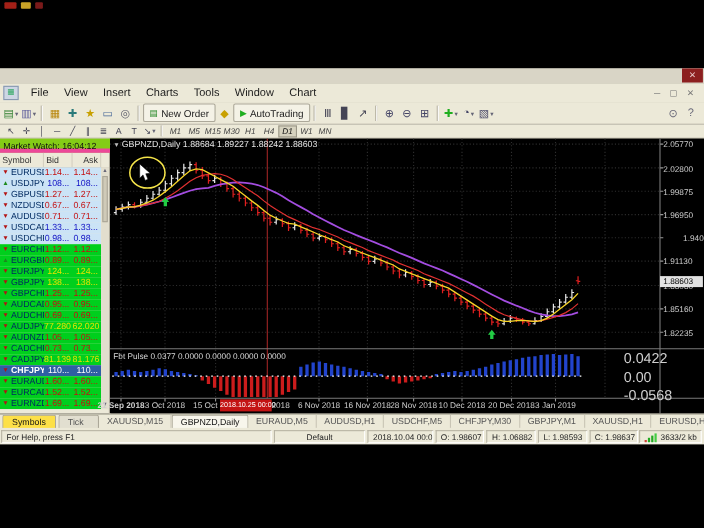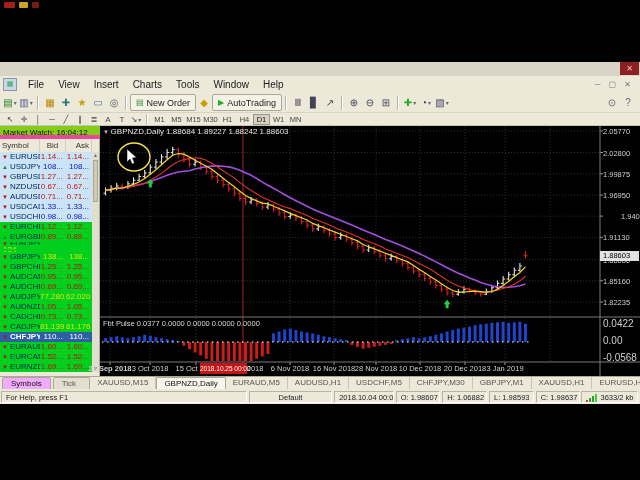--- a/index.html
+++ b/index.html
@@ -24,21 +24,21 @@
             display:flex;align-items:center;padding-left:3px;box-sizing:border-box;}
   .tbtn{min-width:14px;height:15px;margin:0 1px;display:flex;align-items:center;justify-content:center;
         font-size:10px;color:#445;}
   .tbtn2{min-width:12px;height:11px;margin:0 1px;display:flex;align-items:center;justify-content:center;
          font-size:8px;color:#445;}
   .tsep{width:1px;height:14px;background:#b8b4a4;border-right:1px solid #fff;margin:0 3px;}
   .tsep2{width:1px;height:10px;background:#b8b4a4;border-right:1px solid #fff;margin:0 3px;}
   .raised{border:1px solid #aca899;background:#f4f2e6;border-radius:2px;padding:0 5px;font-size:9px;color:#222;
           display:flex;align-items:center;gap:3px;height:15px;}
   .dd{font-size:6px;color:#667;margin-left:1px;}
-  .tf-btn{width:17px;height:11px;font-size:7.5px;color:#444;display:flex;align-items:center;justify-content:center;}
+  .tf-btn{width:17px;height:11px;font-size:7.5px;color:#444;display:flex;align-items:center;justify-content:center;font-style:italic;}
   .tf-btn.active{background:#d6d2bf;border:1px solid #9a9687;box-sizing:border-box;color:#111;}
   
   #mw{left:0;top:126px;width:99px;height:250px;background:#ece9d8;border-right:2px solid #aca899;box-sizing:content-box;}
   #mw-header{position:absolute;left:0;top:0;width:110px;height:13px;background:#84cc16;border-bottom:4px solid #ec4899;
              font-size:8px;color:#111;line-height:13px;padding-left:3px;box-sizing:border-box;}
   #mw-close{position:absolute;right:2px;top:0;font-size:8px;color:#555;line-height:13px;}
   #mw-cols{position:absolute;left:0;top:13px;width:99px;height:13px;background:#ece9d8;border-bottom:1px solid #c8c4b4;
            display:flex;font-size:8px;color:#333;}
   #mw-cols div{line-height:13px;border-right:1px solid #d4d0c0;box-sizing:border-box;padding:0 2px;}
   #mw-rows{position:absolute;left:0;top:26px;width:92px;height:220px;overflow:hidden;}
@@ -49,32 +49,32 @@
   #mw-scroll{position:absolute;left:92px;top:26px;width:7px;height:220px;background:#e2dece;
              font-size:5px;color:#667;text-align:center;}
   #mw-scroll .sa{height:7px;line-height:7px;}
   #mw-scroll .thumb{margin:1px;height:40px;background:#cfcab8;border:1px solid #aaa697;}
   
   #chart-bg{left:100px;top:126px;width:540px;height:250px;background:#000;}
   #chart-header{left:103px;top:127px;font-size:8px;color:#e4e4e4;white-space:nowrap;}
   #chart-header .tri{color:#bbb;font-size:6px;}
   #ind-label{left:103px;top:319px;font-size:7.5px;color:#d8d8d8;white-space:nowrap;}
   .plabel{position:absolute;left:603px;font-size:7.5px;color:#cfcfcf;width:36px;}
-  .ilabel{position:absolute;left:603px;font-size:10px;color:#cfcfcf;width:36px;}
+  .ilabel{position:absolute;left:567px;font-size:13px;color:#cfcfcf;width:36px;}
   #price-box{left:600px;top:251px;width:39px;height:10px;background:#e2e2e2;color:#000;font-size:7.5px;
              line-height:10px;padding-left:3px;box-sizing:border-box;}
   .tlabel{position:absolute;top:364px;font-size:7.5px;color:#cfcfcf;transform:translateX(-50%);white-space:nowrap;}
   #cross-box{left:200px;top:363px;width:47px;height:11px;background:#c41414;color:#fff;font-size:6.5px;
              line-height:11px;text-align:center;white-space:nowrap;}
   
   #tabbar{left:0;top:376px;width:640px;height:13px;background:#ece9d8;border-top:1px solid #aca899;
           display:flex;align-items:flex-end;font-size:8px;color:#555;}
   .mwtab{padding:0 8px;height:12px;line-height:12px;border:1px solid #aca899;border-bottom:none;margin-left:2px;
          border-radius:2px 2px 0 0;background:#e2dfd0;}
-  .mwtab.active{background:#f0abfc;color:#111;}
+  .mwtab.active{background:#fde047;color:#111;}
   .ctab{padding:0 7px;height:12px;line-height:12px;color:#555;border-right:1px solid #c9c5b5;}
   .ctab.active{background:#f8f6ec;border:1px solid #aca899;border-bottom:none;border-radius:2px 2px 0 0;color:#111;}
   #statusbar{left:0;top:389px;width:640px;height:15px;background:#ece9d8;display:flex;align-items:center;
              font-size:7.5px;color:#222;}
   .scell{height:12px;line-height:12px;margin:0 1px;padding:0 4px;box-sizing:border-box;overflow:hidden;
          border:1px solid;border-color:#b8b4a4 #fff #fff #b8b4a4;white-space:nowrap;}
   .traffic b{display:inline-block;width:2px;margin-right:1px;}
   
   .frag{position:absolute;top:2px;height:6px;border-radius:1px;}
 </style>
@@ -92,21 +92,21 @@
 
   <div id="menubar" class="abs">
     <span id="app-icon">▦</span>
     <span id="menu-items" style="display:flex;">
         <span class="menu-item">File</span>
         <span class="menu-item">View</span>
         <span class="menu-item">Insert</span>
         <span class="menu-item">Charts</span>
         <span class="menu-item">Tools</span>
         <span class="menu-item">Window</span>
-        <span class="menu-item">Help</span>
+        <span class="menu-item">Chart</span>
       </span>
     <span class="win-ctrls">─ ▢ ✕</span>
   </div>
 
   <div id="toolbar1" class="abs">
       <span class="tbtn">
         <span style="color: rgb(47, 127, 47);">▤</span>
         <span class="dd">▾</span>
       </span>
       <span class="tbtn">
@@ -223,21 +223,21 @@
       <span class="tf-btn">MN</span>
     </div>
 
   <div id="mw" class="abs">
     <div id="mw-header">
       <span>Market Watch: 16:04:12</span>
       <span id="mw-close">×</span>
     </div>
     <div id="mw-cols">
         <div style="width: 40px;">Symbol</div>
-        <div style="width: 26px; text-align: center;">Bid</div>
+        <div style="width: 26px; text-align: left;">Bid</div>
         <div style="width: 26px; text-align: right;">Ask</div>
       </div>
     <div id="mw-rows">
         <div class="mw-row" style="background: rgb(203, 227, 246);">
           <span class="mw-sym">
             <span class="mw-ico" style="color: rgb(179, 18, 18);">▼</span>
             <span>EURUSD</span>
           </span>
           <span class="mw-bid" style="color: rgb(196, 17, 17);">1.14...</span>
           <span class="mw-ask" style="color: rgb(196, 17, 17);">1.14...</span>
@@ -299,21 +299,21 @@
           <span class="mw-ask" style="color: rgb(196, 17, 17);">1.12...</span>
         </div>
         <div class="mw-row" style="background: rgb(0, 207, 29);">
           <span class="mw-sym">
             <span class="mw-ico" style="color: rgb(28, 138, 28);">▲</span>
             <span>EURGBP</span>
           </span>
           <span class="mw-bid" style="color: rgb(196, 17, 17);">0.89...</span>
           <span class="mw-ask" style="color: rgb(196, 17, 17);">0.89...</span>
         </div>
-        <div class="mw-row" style="background: rgb(0, 207, 29); flex-direction: column;">
+        <div class="mw-row" style="background: rgb(0, 207, 29);">
           <span class="mw-sym">
             <span class="mw-ico" style="color: rgb(179, 18, 18);">▼</span>
             <span>EURJPY</span>
           </span>
           <span class="mw-bid" style="color: rgb(227, 227, 0);">124...</span>
           <span class="mw-ask" style="color: rgb(227, 227, 0);">124...</span>
         </div>
         <div class="mw-row" style="background: rgb(0, 207, 29);">
           <span class="mw-sym">
             <span class="mw-ico" style="color: rgb(179, 18, 18);">▼</span>

